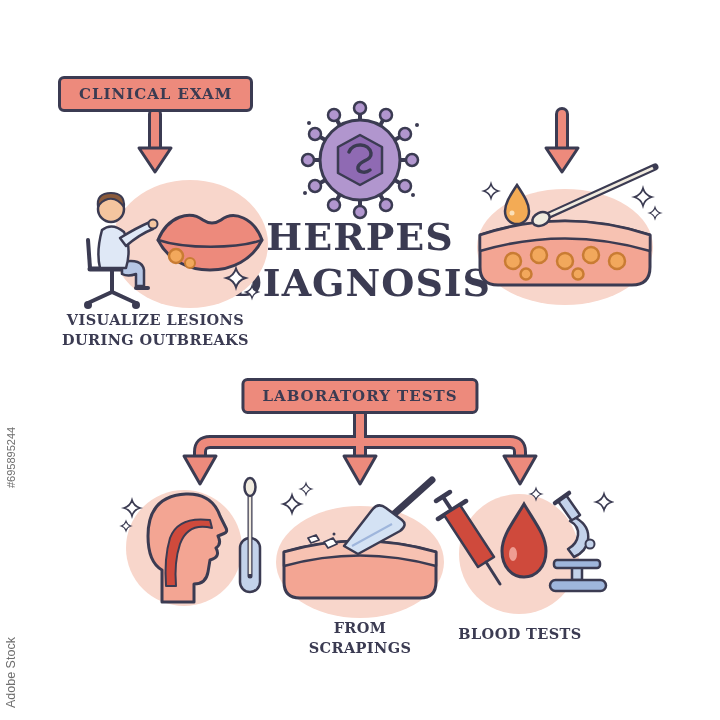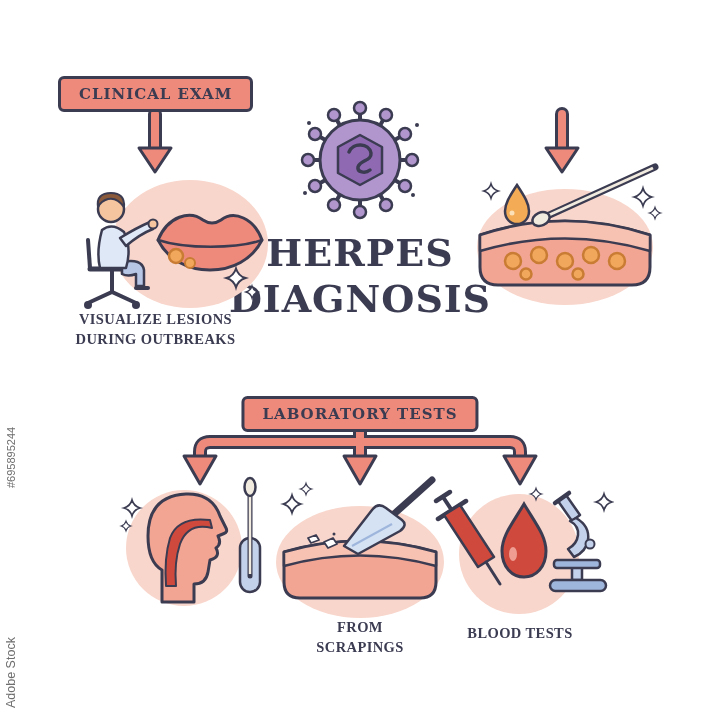--- a/index.html
+++ b/index.html
@@ -14,23 +14,23 @@
   }
   html,body{margin:0;padding:0;background:#ffffff;}
   .canvas{position:relative;width:720px;height:720px;background:#ffffff;overflow:hidden;
           font-family:"DejaVu Serif","Liberation Serif",serif;}
   .abs{position:absolute;}
   .pill{position:absolute;z-index:2;background:var(--accent-salmon);border:3px solid var(--outline-navy);
         border-radius:6px;padding:6px 18px;font-weight:bold;font-size:15px;letter-spacing:1px;
         color:var(--outline-navy);white-space:nowrap;}
   .pill-center{transform:translateX(-50%);}
   .caption{position:absolute;text-align:center;font-weight:bold;font-size:14.5px;letter-spacing:.4px;
-           color:var(--outline-navy);white-space:pre-line;line-height:1.35;font-family:Liberation Serif, serif;}
+           color:var(--outline-navy);white-space:pre-line;line-height:1.35;}
   .title{position:absolute;left:210px;top:214px;width:300px;text-align:center;font-weight:bold;
-         font-size:38px;letter-spacing:1px;color:var(--outline-navy);line-height:1.2;margin-top:16px;}
+         font-size:38px;letter-spacing:1px;color:var(--outline-navy);line-height:1.2;}
   .wm{position:absolute;color:var(--watermark-gray);font-family:"Liberation Sans",sans-serif;
       transform-origin:0 0;transform:rotate(-90deg);white-space:nowrap;}
   .wm-id{left:5px;top:488px;font-size:11px;}
   .wm-brand{left:4px;top:708px;font-size:12.5px;}
 </style>
 </head>
 <body>
 
 <div class="canvas">
 
@@ -159,21 +159,21 @@
     <g>
       <path d="M52,30 C60,42 64,49 64,56 C64,64 58.5,69 52,69 C45.5,69 40,64 40,56 C40,49 44,42 52,30 Z" fill="#f3ab55" stroke="#3b3b52" stroke-width="2.5"></path>
       <circle cx="47" cy="58" r="2.5" fill="#fbe0b8"></circle>
     </g>
     <use href="#sparkle" transform="translate(178,42) scale(1.1)" fill="#ffffff" stroke="#3b3b52" stroke-width="1.6"></use>
     <use href="#sparkle" transform="translate(190,58) scale(0.7)" fill="#ffffff" stroke="#3b3b52" stroke-width="1.8"></use>
     <use href="#sparkle" transform="translate(26,36) scale(0.9)" fill="#ffffff" stroke="#3b3b52" stroke-width="1.7"></use>
   </svg>
 
 
-  <div class="pill pill-center" style="left:360px;top:396px">LABORATORY TESTS</div>
+  <div class="pill pill-center" style="left:360px;top:378px">LABORATORY TESTS</div>
 
   <svg class="abs" style="left:150px;top:404px" width="420" height="86" viewBox="0 0 420 86">
     <path d="M210,6 L210,56 M50,56 L50,48 Q50,38 60,38 L360,38 Q370,38 370,48 L370,56" fill="none" stroke="#3b3b52" stroke-width="14" stroke-linecap="round" stroke-linejoin="round"></path>
     <path d="M210,6 L210,56 M50,56 L50,48 Q50,38 60,38 L360,38 Q370,38 370,48 L370,56" fill="none" stroke="#ed8a7c" stroke-width="8" stroke-linecap="round" stroke-linejoin="round"></path>
     <polygon points="34,52 66,52 50,80" fill="#ed8a7c" stroke="#3b3b52" stroke-width="3" stroke-linejoin="round"></polygon>
     <polygon points="194,52 226,52 210,80" fill="#ed8a7c" stroke="#3b3b52" stroke-width="3" stroke-linejoin="round"></polygon>
     <polygon points="354,52 386,52 370,80" fill="#ed8a7c" stroke="#3b3b52" stroke-width="3" stroke-linejoin="round"></polygon>
   </svg>
 
   <svg class="abs" style="left:118px;top:474px" width="160" height="150" viewBox="0 0 160 150">

